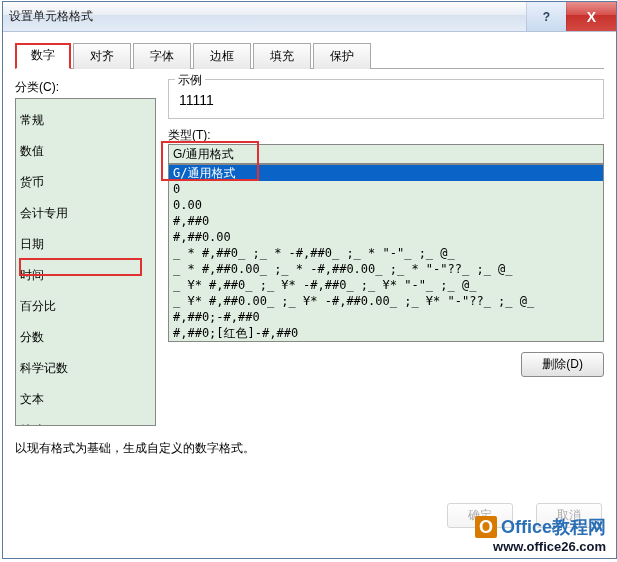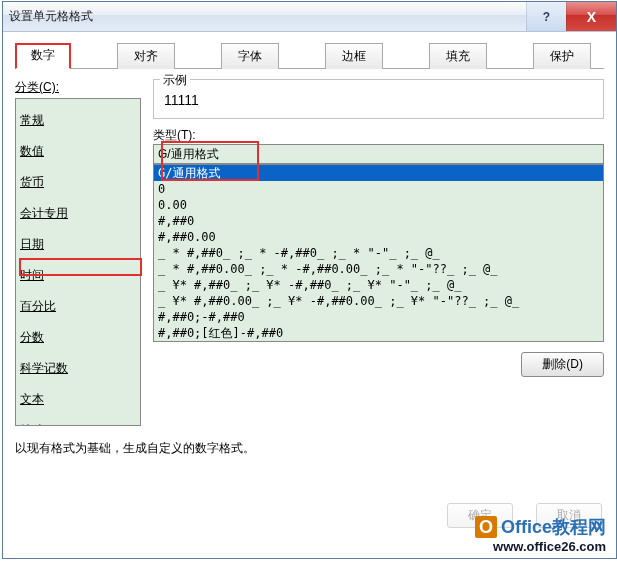--- a/index.html
+++ b/index.html
@@ -5,27 +5,27 @@
     * { box-sizing: border-box; margin: 0; padding: 0; }
     body { font-family: "Microsoft YaHei", "SimSun", Arial, sans-serif; font-size: 12px; background: #fff; width: 617px; height: 562px; position: relative; overflow: hidden; }
     .window { position: absolute; left: 2px; top: 1px; width: 615px; height: 558px; border: 1px solid #5a7ca0; background: #fff; }
     .titlebar { height: 30px; background: linear-gradient(to bottom, #fdfdfe, #e8edf5 45%, #d7e2f0 46%, #e4ecf7); display: flex; align-items: center; justify-content: space-between; border-bottom: 1px solid #b5c4d8; }
     .titlebar .title { padding-left: 6px; color: #1a1a1a; }
     .titlebar .controls { display: flex; height: 100%; }
     .tb-btn { width: 40px; display: flex; align-items: center; justify-content: center; border-left: 1px solid rgba(0,0,0,0.1); }
     .tb-help { background: linear-gradient(to bottom, #e9f0fb, #c9daf0); color: #2b3f5c; font-weight: bold; }
     .tb-close { width: 50px; background: linear-gradient(to bottom, #e7908e, #d6504c 45%, #c8312b 46%, #d44a44); color: #fff; font-weight: bold; font-size: 14px; }
     .content { padding: 10px 12px 8px 12px; }
-    .tabs { display: flex; border-bottom: 1px solid #a9a9a9; margin-bottom: 10px; gap: 44px; }
+    .tabs { display: flex; border-bottom: 1px solid #a9a9a9; margin-bottom: 10px; }
     .tab { padding: 4px 16px; border: 1px solid #a9a9a9; border-bottom: none; margin-right: 2px; background: linear-gradient(to bottom, #fdfdfd, #e9e9e9); cursor: pointer; position: relative; top: 1px; }
     .tab.active { background: #fff; border-bottom: 1px solid #fff; }
     .hl-red { border: 2px solid #e03030; }
     .tab.hl-red { padding: 2px 14px; }
     .body-row { display: flex; gap: 12px; }
-    .cat-col { width: 126px; text-decoration: underline; }
+    .cat-col { width: 141px; }
     .cat-label { margin-bottom: 2px; }
     .cat-list { border: 1px solid #888; height: 328px; background: #dfeee1; overflow-y: auto; }
     .cat-item { padding: 1px 4px; cursor: default; margin-top: 12px; }
     .cat-item.selected { background: #0a63c6; color: #fff; }
     .right-col { flex: 1; }
     .preview-box { border: 1px solid #c4c4c4; padding: 6px 10px 10px 10px; margin-bottom: 8px; position: relative; }
     .preview-legend { background: #fff; position: absolute; top: -8px; left: 6px; padding: 0 3px; }
     .preview-val { font-size: 14px; padding-top: 6px; }
     .type-label { margin-bottom: 2px; }
     .type-input { width: 100%; border: 1px solid #888; background: #dfeee1; padding: 2px 4px; font-family: inherit; font-size: 12px; margin-top: -2px; }

